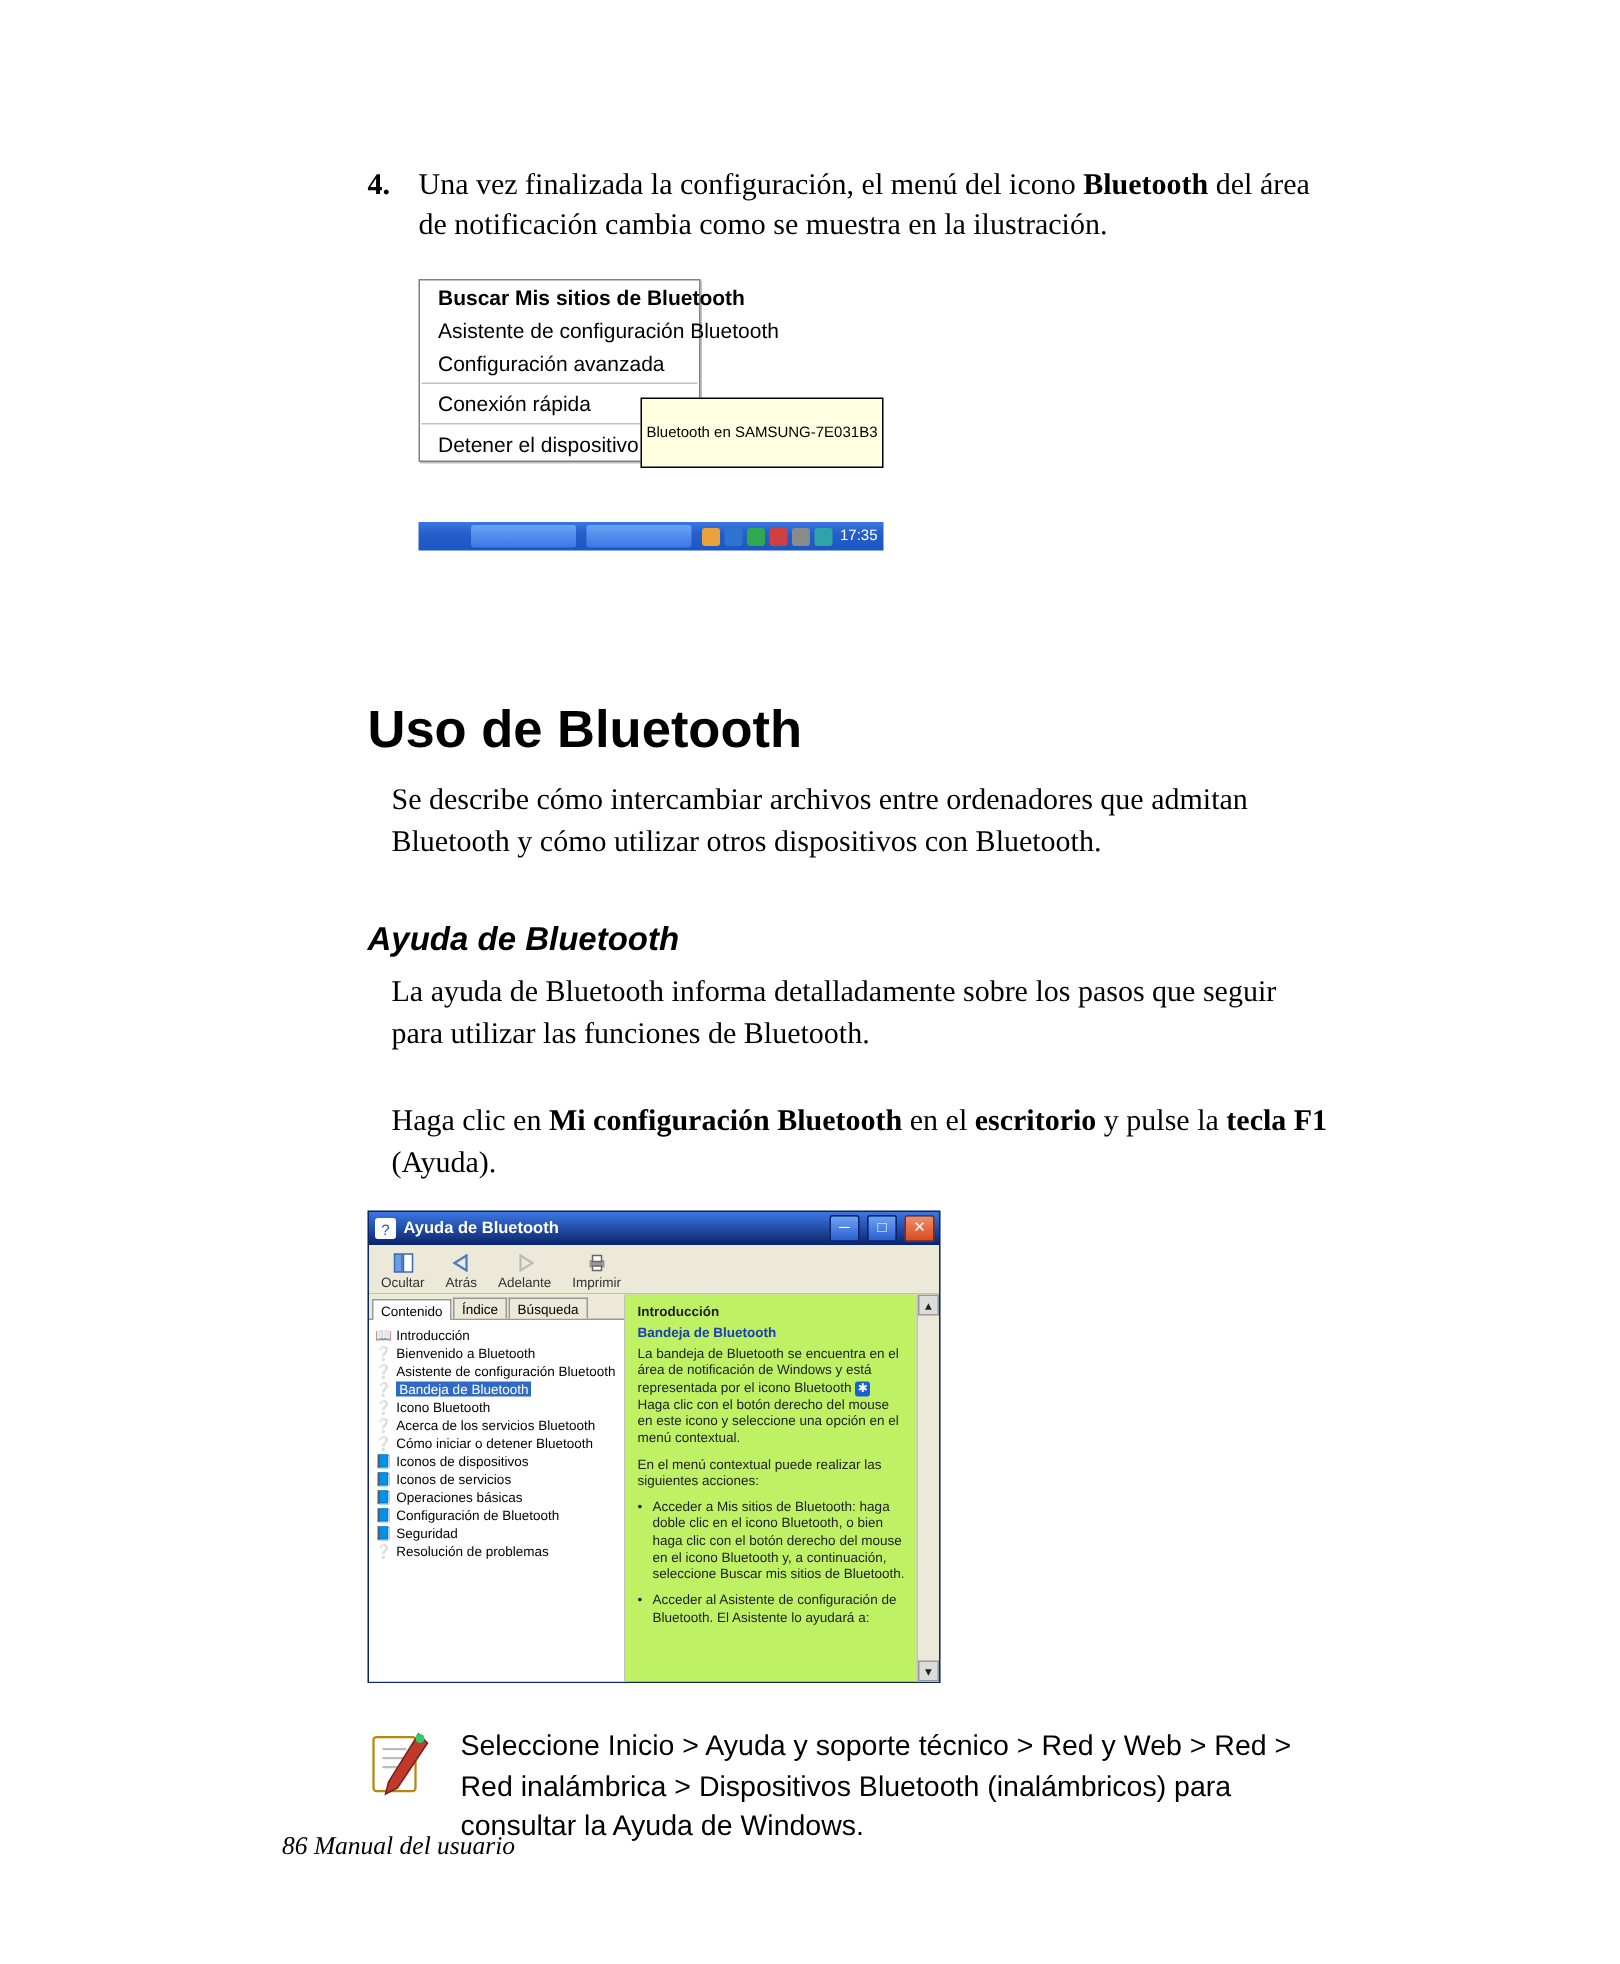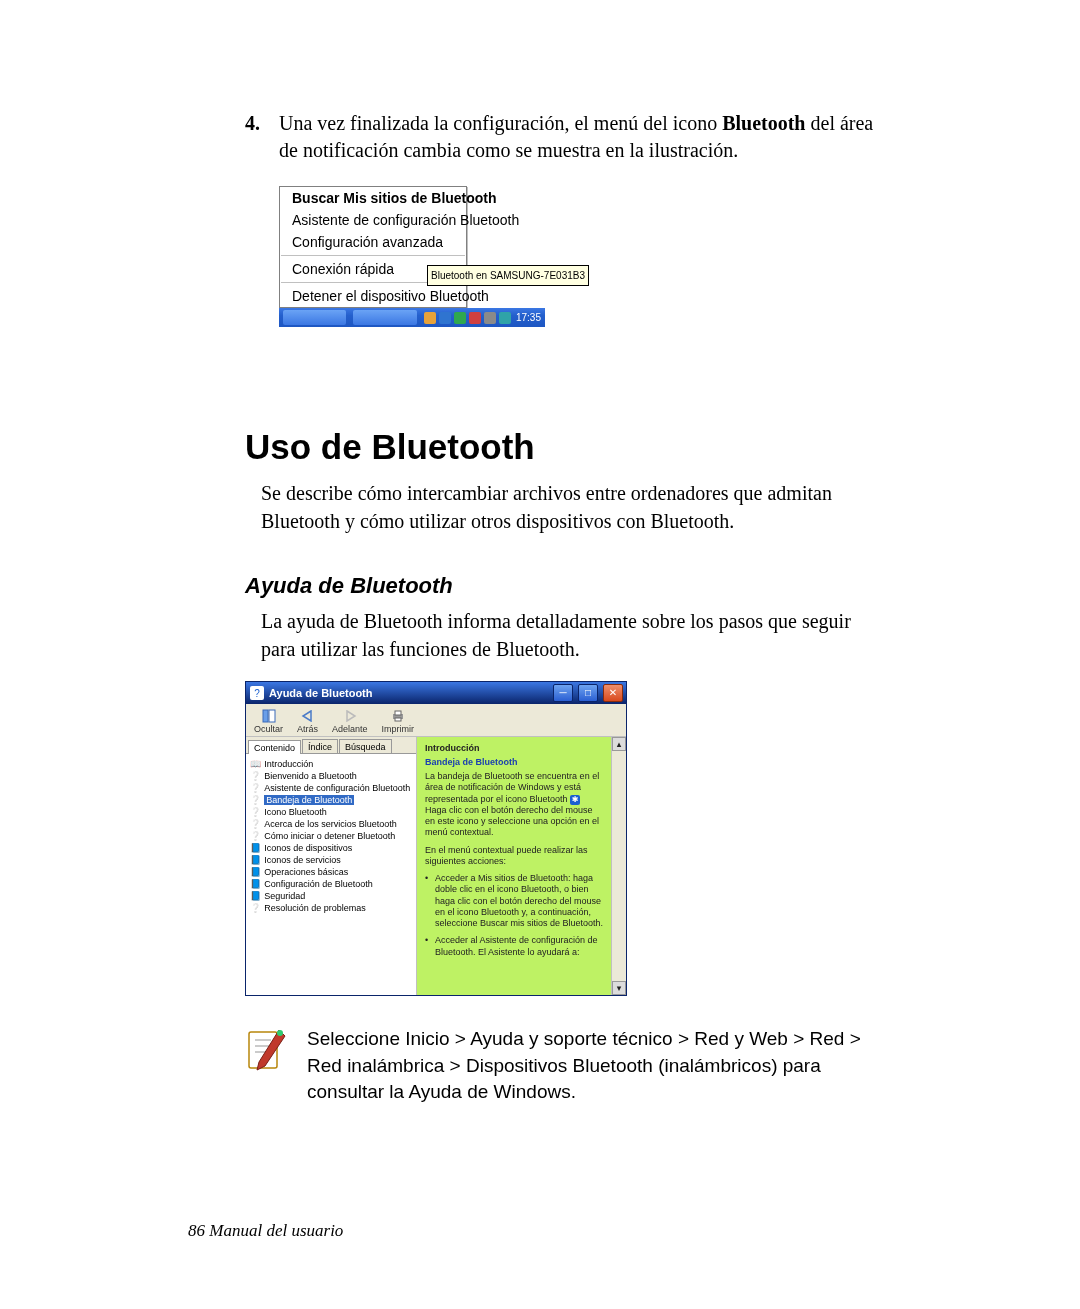--- a/index.html
+++ b/index.html
@@ -71,34 +71,35 @@
     position: absolute; right: 6px; top: 3px;
   }
   .tooltip-box {
     position: absolute;
     right: 0;
     top: 79px;
     background: #ffffe1;
     border: 1px solid #000;
     font-family: Tahoma, Arial, sans-serif;
     font-size: 10px;
-    padding: 4px 3px;
+    padding: 17px 3px;
     white-space: nowrap;
   }
   .taskbar {
-    width: 266px;
+    width: 310px;
     height: 19px;
     background: linear-gradient(#3b77e3, #245fcc 40%, #1d56c2);
     display: flex;
     align-items: center;
     justify-content: flex-end;
     gap: 3px;
     padding: 0 4px;
     box-sizing: border-box;
     position: relative;
+    margin-top: 40px;
   }
   .taskbar .tab {
     height: 15px; flex: 1;
     background: linear-gradient(#6aa3f5, #3b77e3);
     border-radius: 2px;
     margin-right: 4px;
     max-width: 70px;
   }
   .tray-ico {
     width: 12px; height: 12px; border-radius: 2px;
@@ -280,20 +281,23 @@
       </div>
     </div>
   </div>
 
   <h2 class="h2">Uso de Bluetooth</h2>
   <p class="body-para">Se describe cómo intercambiar archivos entre ordenadores que admitan Bluetooth y cómo utilizar otros dispositivos con Bluetooth.</p>
 
   <h3 class="h3">Ayuda de Bluetooth</h3>
   <p class="body-para">La ayuda de Bluetooth informa detalladamente sobre los pasos que seguir para utilizar las funciones de Bluetooth.</p>
 
+  <p class="body-para" style="margin-top:30px">
+    <span>Haga clic en </span><span class="bold">Mi configuración Bluetooth</span><span> en el </span><span class="bold">escritorio</span><span> y pulse la </span><span class="bold">tecla F1</span><span> (Ayuda).</span>
+  </p>
 
   <div class="helpwin" style="margin-top:18px">
     <div class="titlebar">
       <span class="title-icn">
         <svg width="14" height="14" viewBox="0 0 14 14">
             <rect width="14" height="14" fill="#fff" rx="2"></rect>
             <text x="7" y="11" text-anchor="middle" font-size="10" fill="#1a5fd0">?</text>
           </svg>
       </span>
       <span class="title-text">Ayuda de Bluetooth</span>

